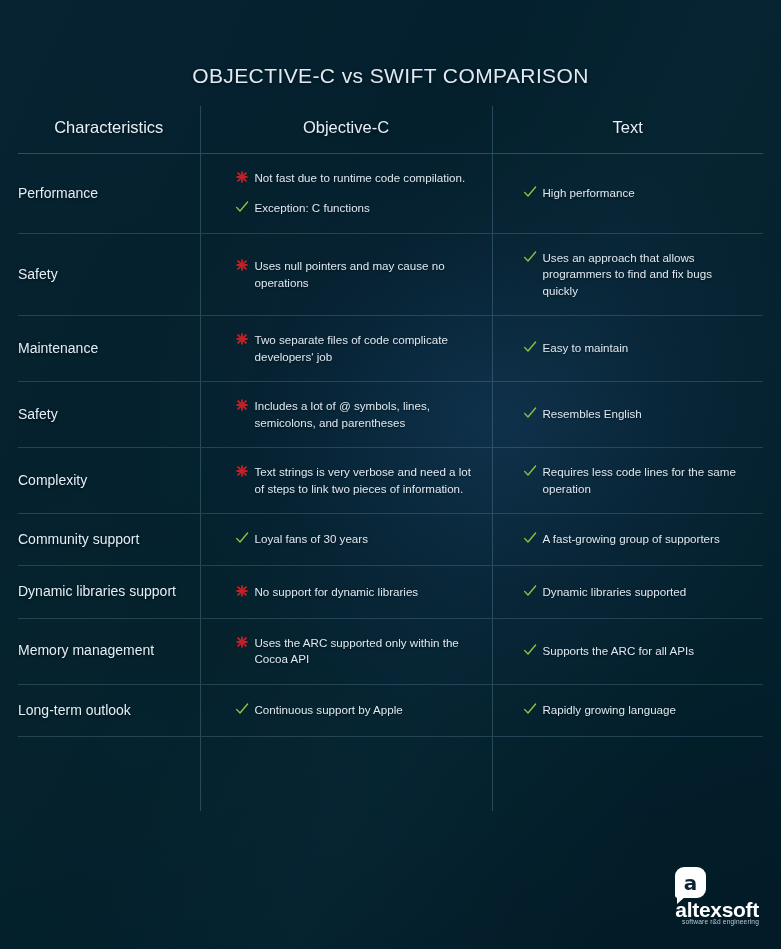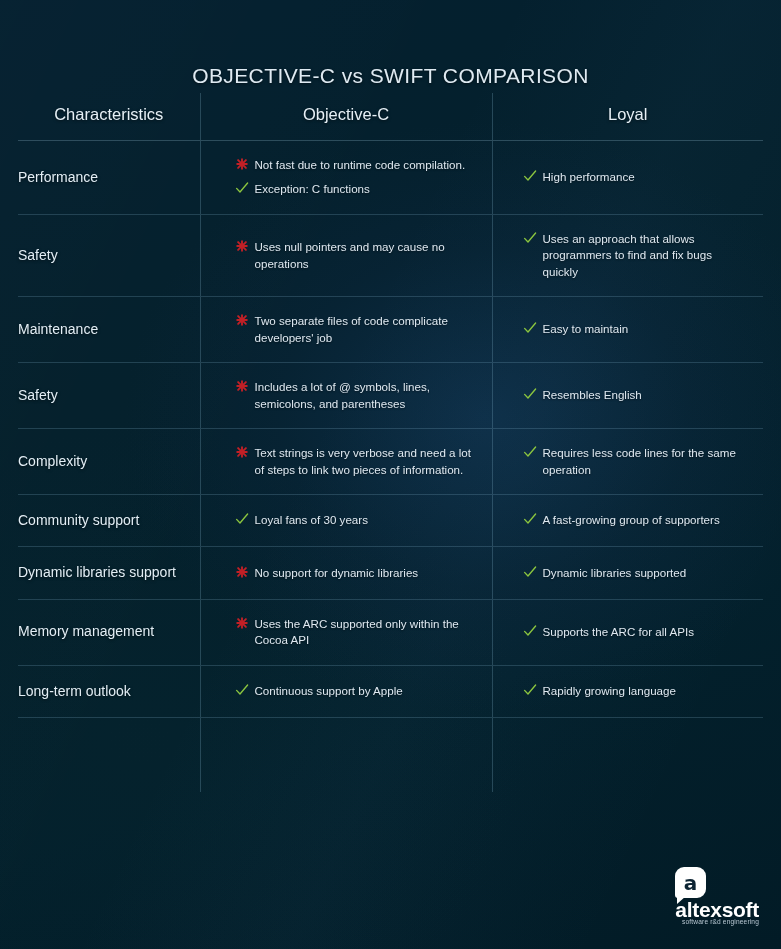--- a/index.html
+++ b/index.html
@@ -39,21 +39,21 @@
     color: #dfeaf2;
     font-size: 21px;
     letter-spacing: 0.4px;
     font-weight: 400;
     text-shadow: 0 1px 3px rgba(0,0,0,0.55);
     margin-top: 9px;
   }
 
   table.cmp {
     position: absolute;
-    top: 93px;
+    top: 106px;
     left: 18px;
     width: 745px;
     border-collapse: collapse;
     table-layout: fixed;
   }
   table.cmp col.c-char { width: 182px; }
   table.cmp col.c-objc { width: 292px; }
   table.cmp col.c-swift { width: 271px; }
 
   table.cmp th {
@@ -95,21 +95,21 @@
   .cellpad-swift { padding: 0 14px 0 30px; }
 
   .item {
     position: relative;
     color: #dfe9f1;
     font-size: 11.6px;
     line-height: 1.42;
     padding-left: 20px;
     text-shadow: 0 1px 2px rgba(0,0,0,0.45);
   }
-  .item + .item { margin-top: 8px; }
+  .item + .item { margin-top: 14px; }
 
   .mark {
     position: absolute;
     left: 0;
     top: 0px;
     width: 14px;
     height: 15px;
     line-height: 15px;
     text-align: center;
     font-size: 13px;
@@ -193,21 +193,21 @@
   <table class="cmp">
     <colgroup>
       <col class="c-char">
       <col class="c-objc">
       <col class="c-swift">
     </colgroup>
     <thead>
       <tr>
         <th class="th-char">Characteristics</th>
         <th class="th-objc">Objective-C</th>
-        <th class="th-swift">Loyal</th>
+        <th class="th-swift">Text</th>
       </tr>
     </thead>
     <tbody id="tbody">
         <tr>
           <td class="char">Performance</td>
           <td class="objc">
             <div class="cellpad-objc">
               <div class="item"><span class="mark cross">
                   <svg width="14" height="14" viewBox="0 0 14 14">
                     <g stroke="#c12026" stroke-width="1.9" stroke-linecap="round">

